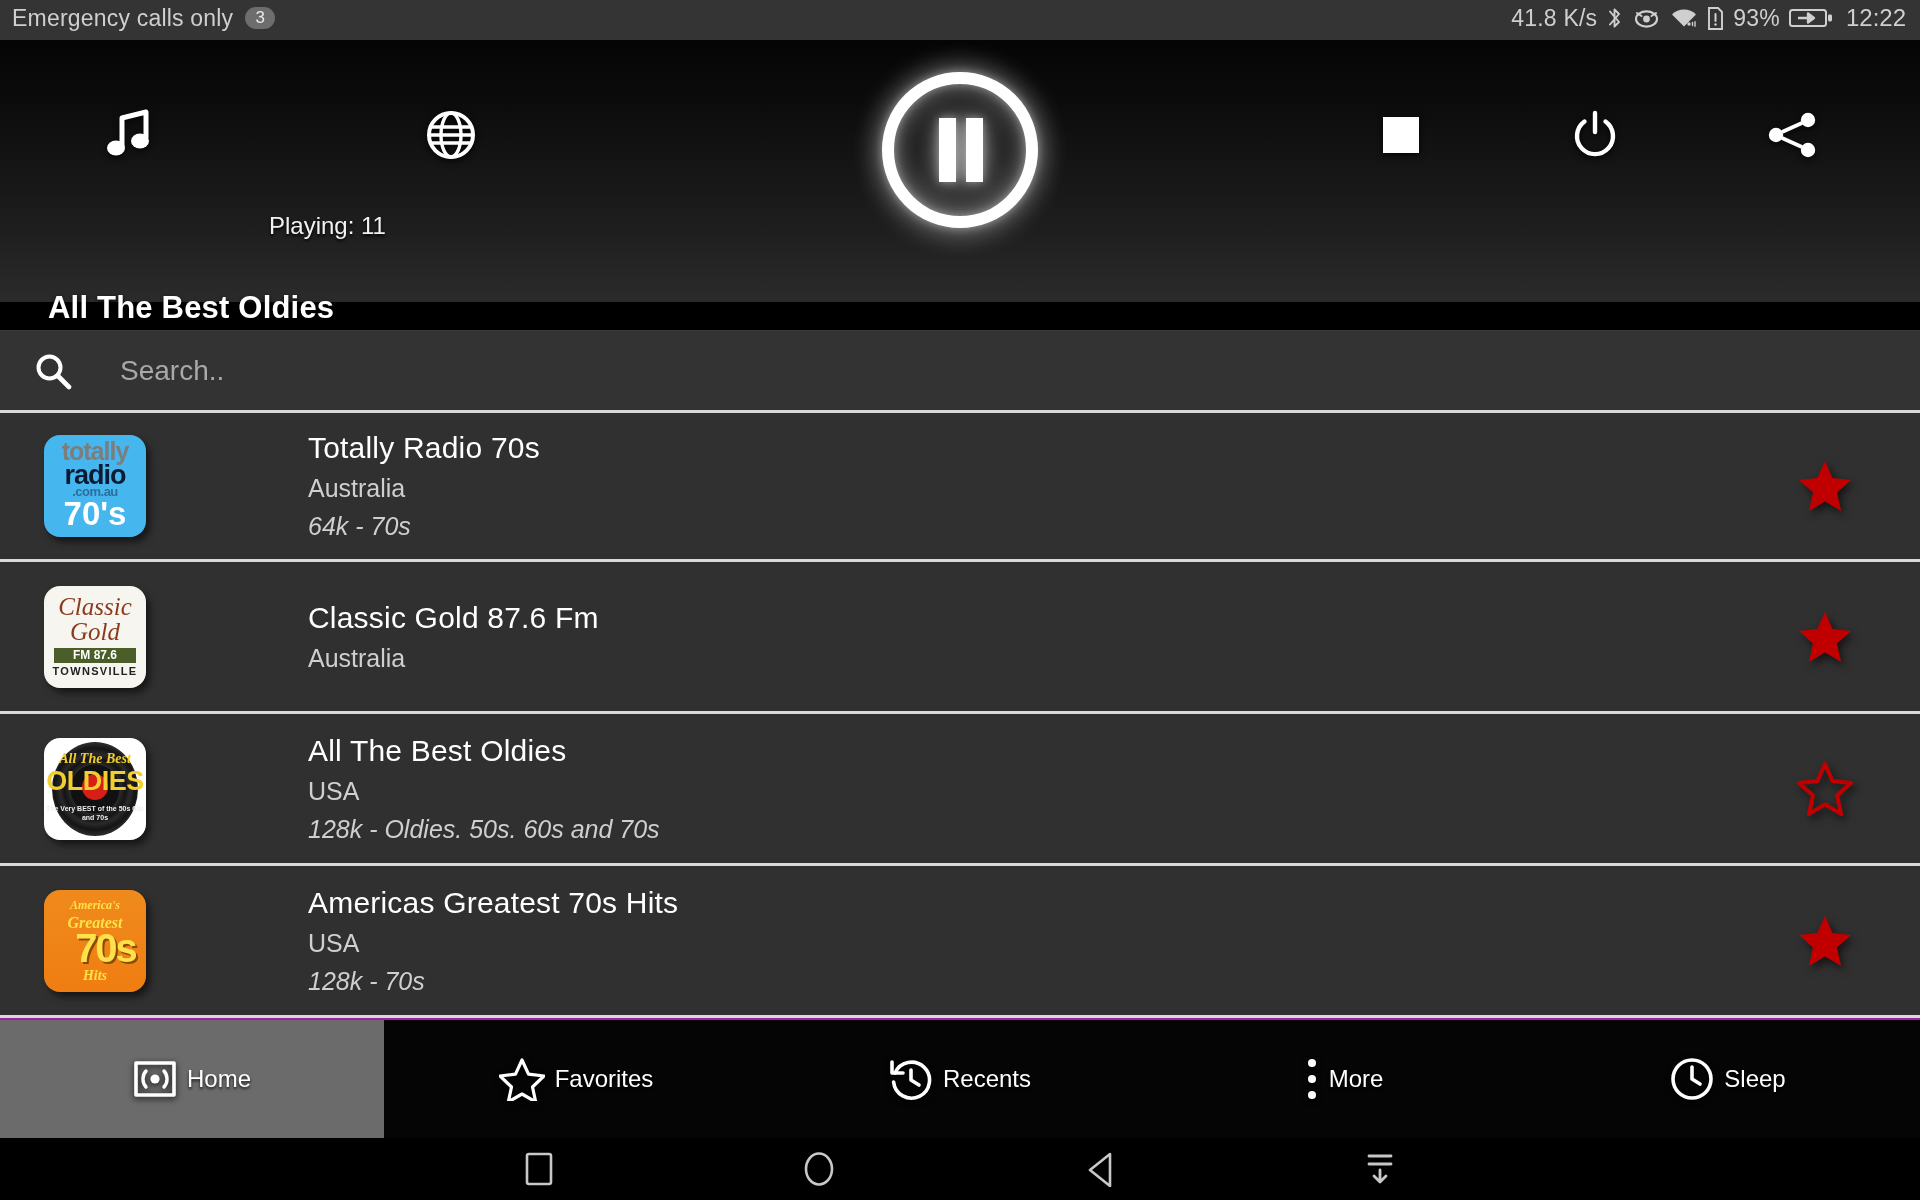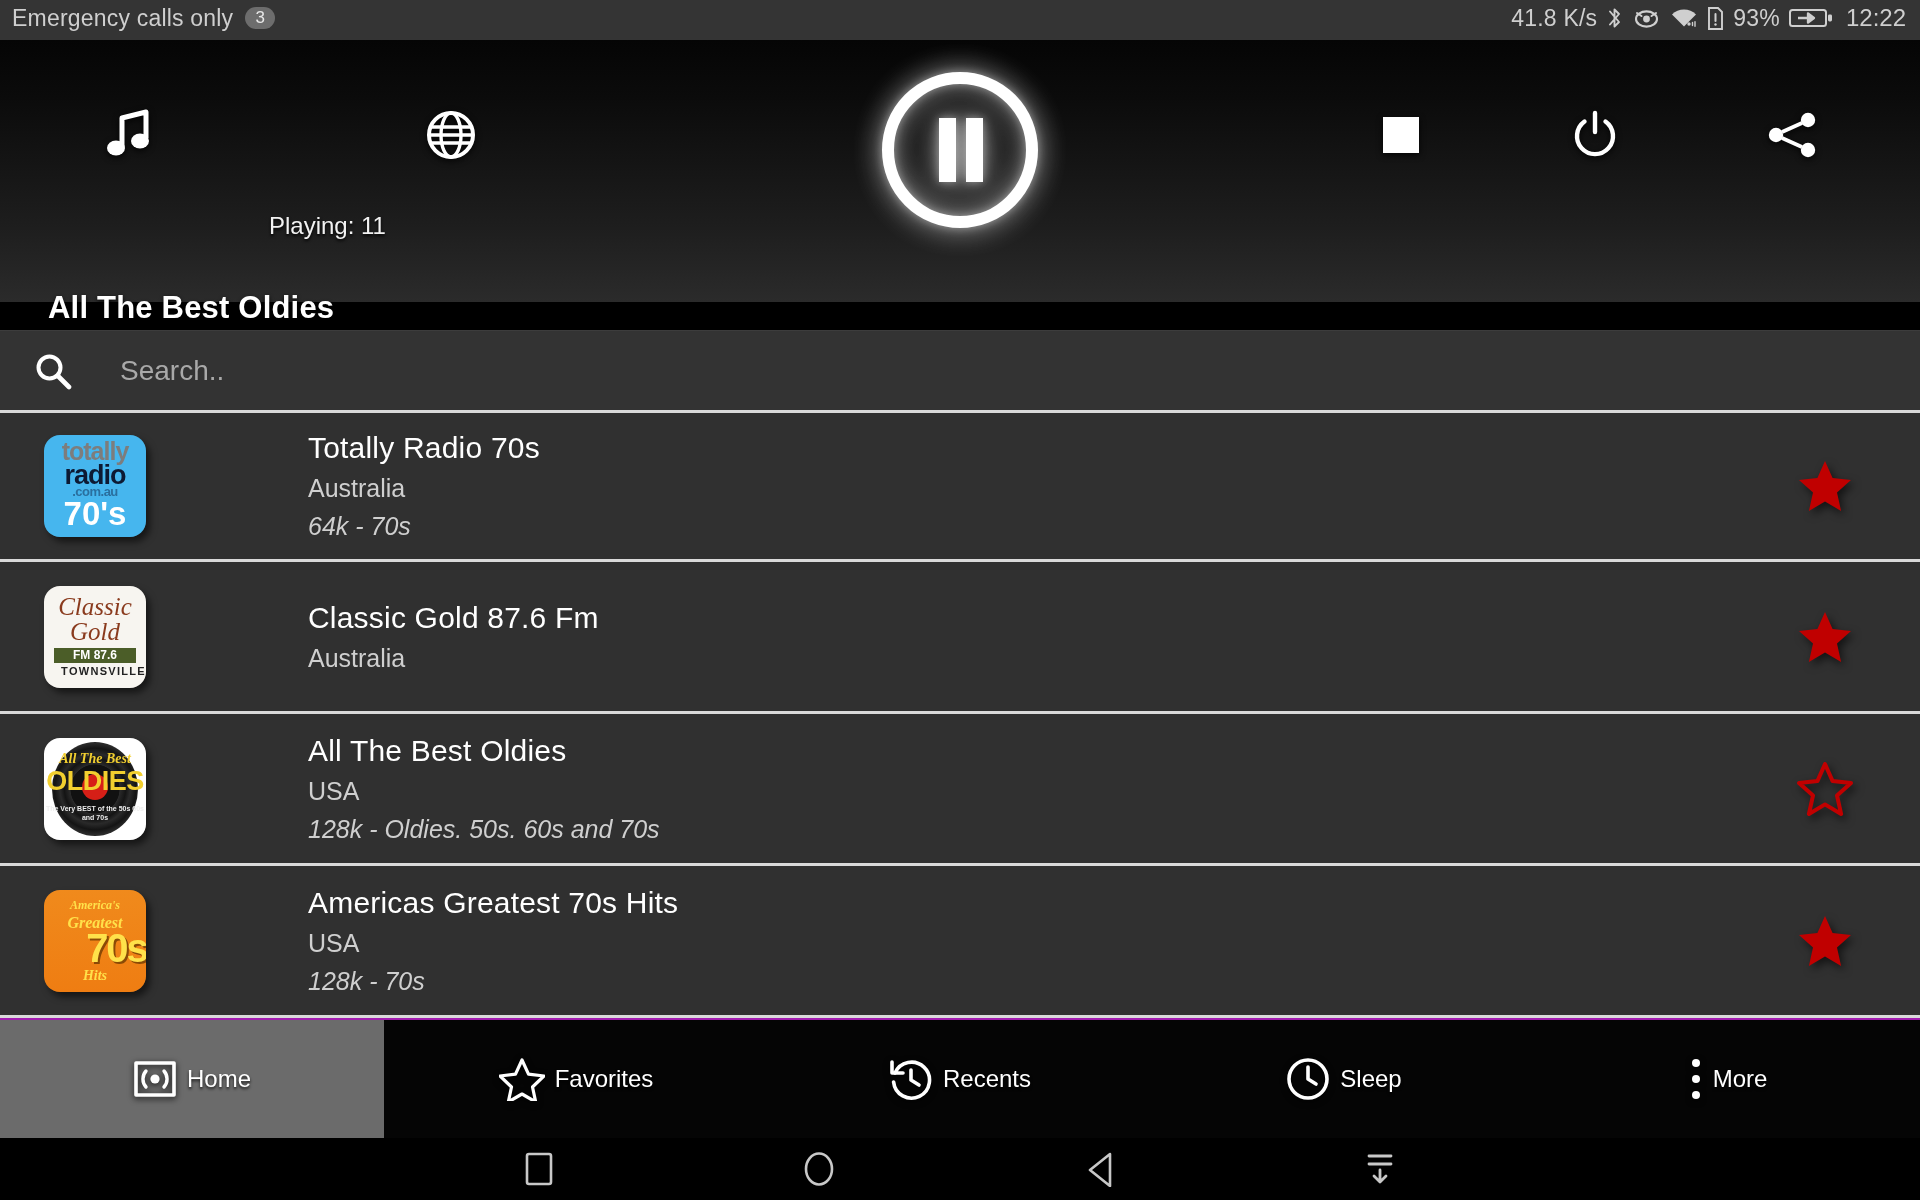--- a/index.html
+++ b/index.html
@@ -122,21 +122,21 @@
   .lg-totally .t4 { position:absolute; top:62px; left:0; width:100%; text-align:center;
       font-size:33px; font-weight:bold; color:#ffffff; line-height:1; }
 
   .lg-classic { background:#f7f5f0; width:100%; height:100%; position:relative; }
   .lg-classic .c1 { position:absolute; top:8px; left:0; width:100%; text-align:center;
       font-family:"Liberation Serif", serif; font-style:italic; font-size:25px; color:#8a3b1e; line-height:1; }
   .lg-classic .c2 { position:absolute; top:33px; left:0; width:100%; text-align:center;
       font-family:"Liberation Serif", serif; font-style:italic; font-size:25px; color:#8a3b1e; line-height:1; }
   .lg-classic .c3 { position:absolute; top:62px; left:10px; right:10px; text-align:center;
       font-size:12px; font-weight:bold; color:#fff; background:#4b5d28; line-height:1.3; }
-  .lg-classic .c4 { position:absolute; top:80px; left:0; width:100%; text-align:right;
+  .lg-classic .c4 { position:absolute; top:80px; left:0; width:100%; text-align:center;
       font-size:11px; font-weight:bold; color:#222; letter-spacing:1.3px; line-height:1; }
 
   .lg-oldies { background:#ffffff; width:100%; height:100%; position:relative; }
   .lg-oldies .disc {
     position:absolute; left:8px; top:4px; width:86px; height:94px; border-radius:50%;
     background:radial-gradient(circle at 50% 50%, #111 0%, #111 38%, #2a2a2a 39%, #141414 48%, #2a2a2a 55%, #141414 64%, #2b2b2b 72%, #111 100%);
   }
   .lg-oldies .redc { position:absolute; left:38px; top:36px; width:26px; height:26px; border-radius:50%; background:#d61f17; }
   .lg-oldies .o1 { position:absolute; top:14px; left:0; width:100%; text-align:center;
       font-family:"Liberation Serif", serif; font-style:italic; font-weight:bold;
@@ -146,21 +146,21 @@
   .lg-oldies .o3 { position:absolute; top:66px; left:0; width:100%; text-align:center;
       font-size:7px; font-weight:bold; color:#eee; line-height:1.3; }
 
   .lg-americas { background:linear-gradient(180deg,#f08a1c,#ef7d12); width:100%; height:100%; position:relative; }
   .lg-americas .a1 { position:absolute; top:9px; left:0; width:100%; text-align:center;
       font-family:Liberation Serif, serif; font-style:italic; font-weight:bold;
       font-size:12px; color:#ffe14a; line-height:1; }
   .lg-americas .a2 { position:absolute; top:25px; left:0; width:100%; text-align:center;
       font-family:"Liberation Serif", serif; font-style:italic; font-weight:bold;
       font-size:16px; color:#ffe14a; line-height:1; }
-  .lg-americas .a3 { position:absolute; top:38px; left:11px; width:100%; text-align:center;
+  .lg-americas .a3 { position:absolute; top:38px; left:0; width:100%; text-align:center;
       font-size:40px; font-weight:bold; color:#ffe14a; line-height:1; letter-spacing:-2px;
       text-shadow:2px 2px 0 #8a4a06;padding-left:21px; }
   .lg-americas .a4 { position:absolute; top:79px; left:0; width:100%; text-align:center;
       font-family:"Liberation Serif", serif; font-style:italic; font-weight:bold;
       font-size:14px; color:#ffe14a; line-height:1; }
 
   
   .tabbar {
     position:absolute; top:1020px; left:0; width:1920px; height:118px;
     background:#050505; display:flex;
@@ -424,37 +424,37 @@
           <path d="M6 16A18 18 0 1 1 4.6 25" fill="none" stroke="#fff" stroke-width="3.6" stroke-linecap="round"></path>
           <path d="M3 5v11h11" fill="none" stroke="#fff" stroke-width="3.6" stroke-linejoin="round" stroke-linecap="round"></path>
           <path d="M22 13v10l8 5" fill="none" stroke="#fff" stroke-width="3.6" stroke-linecap="round" stroke-linejoin="round"></path>
         </svg>
       </span>
       <span class="tab-label">Recents</span>
     </div>
 
     <div class="tab">
       <span>
-        <svg width="44" height="44" viewBox="0 0 44 44">
-          <circle cx="22" cy="22" r="19" fill="none" stroke="#fff" stroke-width="3.6"></circle>
-          <path d="M22 10v12l8 5" fill="none" stroke="#fff" stroke-width="3.6" stroke-linecap="round" stroke-linejoin="round"></path>
-        </svg>
-      </span>
-      <span class="tab-label">Sleep</span>
-    </div>
-
-    <div class="tab">
-      <span>
         <svg width="14" height="44" viewBox="0 0 14 44">
           <circle cx="7" cy="6" r="4" fill="#fff"></circle>
           <circle cx="7" cy="22" r="4" fill="#fff"></circle>
           <circle cx="7" cy="38" r="4" fill="#fff"></circle>
         </svg>
       </span>
       <span class="tab-label">More</span>
+    </div>
+
+    <div class="tab">
+      <span>
+        <svg width="44" height="44" viewBox="0 0 44 44">
+          <circle cx="22" cy="22" r="19" fill="none" stroke="#fff" stroke-width="3.6"></circle>
+          <path d="M22 10v12l8 5" fill="none" stroke="#fff" stroke-width="3.6" stroke-linecap="round" stroke-linejoin="round"></path>
+        </svg>
+      </span>
+      <span class="tab-label">Sleep</span>
     </div>
 
   </div>
 
   <div class="navbar">
     <span>
       <svg width="30" height="36" viewBox="0 0 30 36">
           <rect x="3" y="3" width="24" height="30" rx="2" fill="none" stroke="#c8c8c8" stroke-width="2.6"></rect>
         </svg>
     </span>

